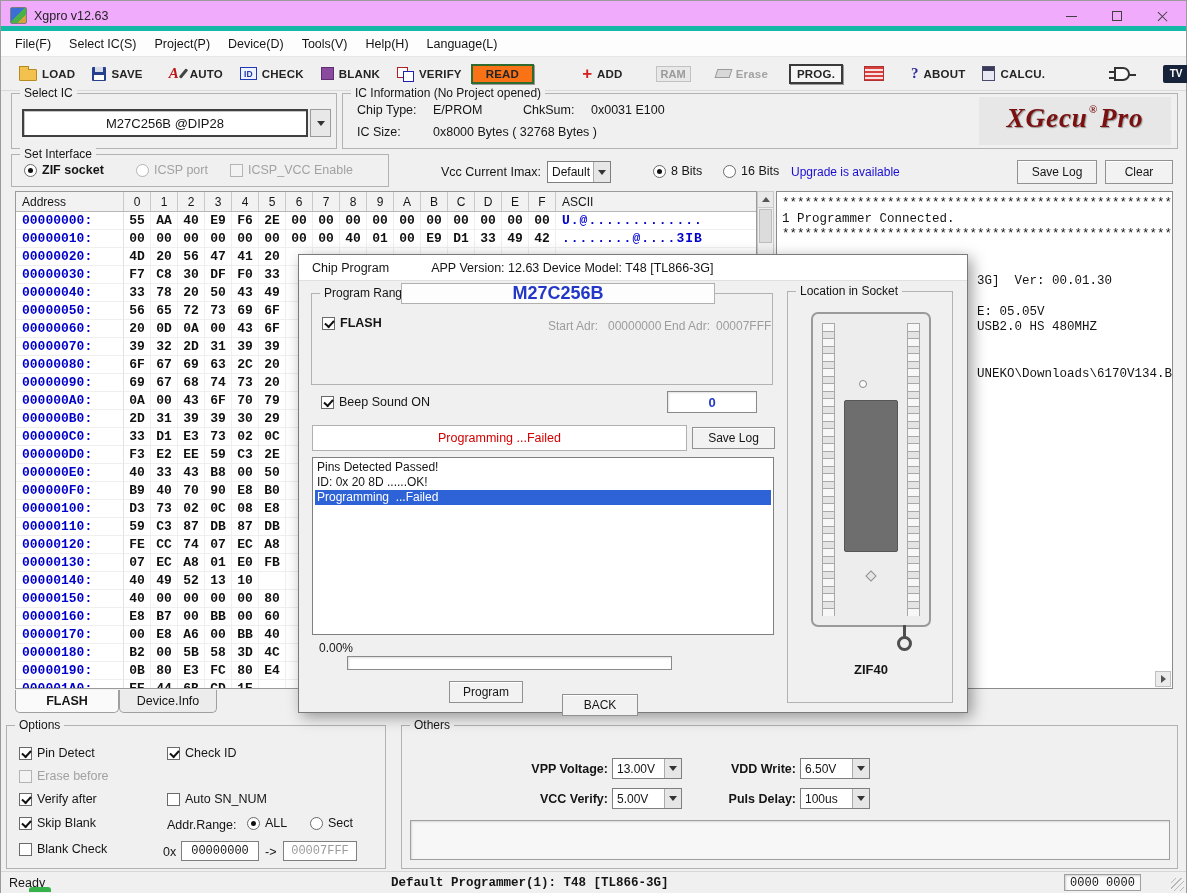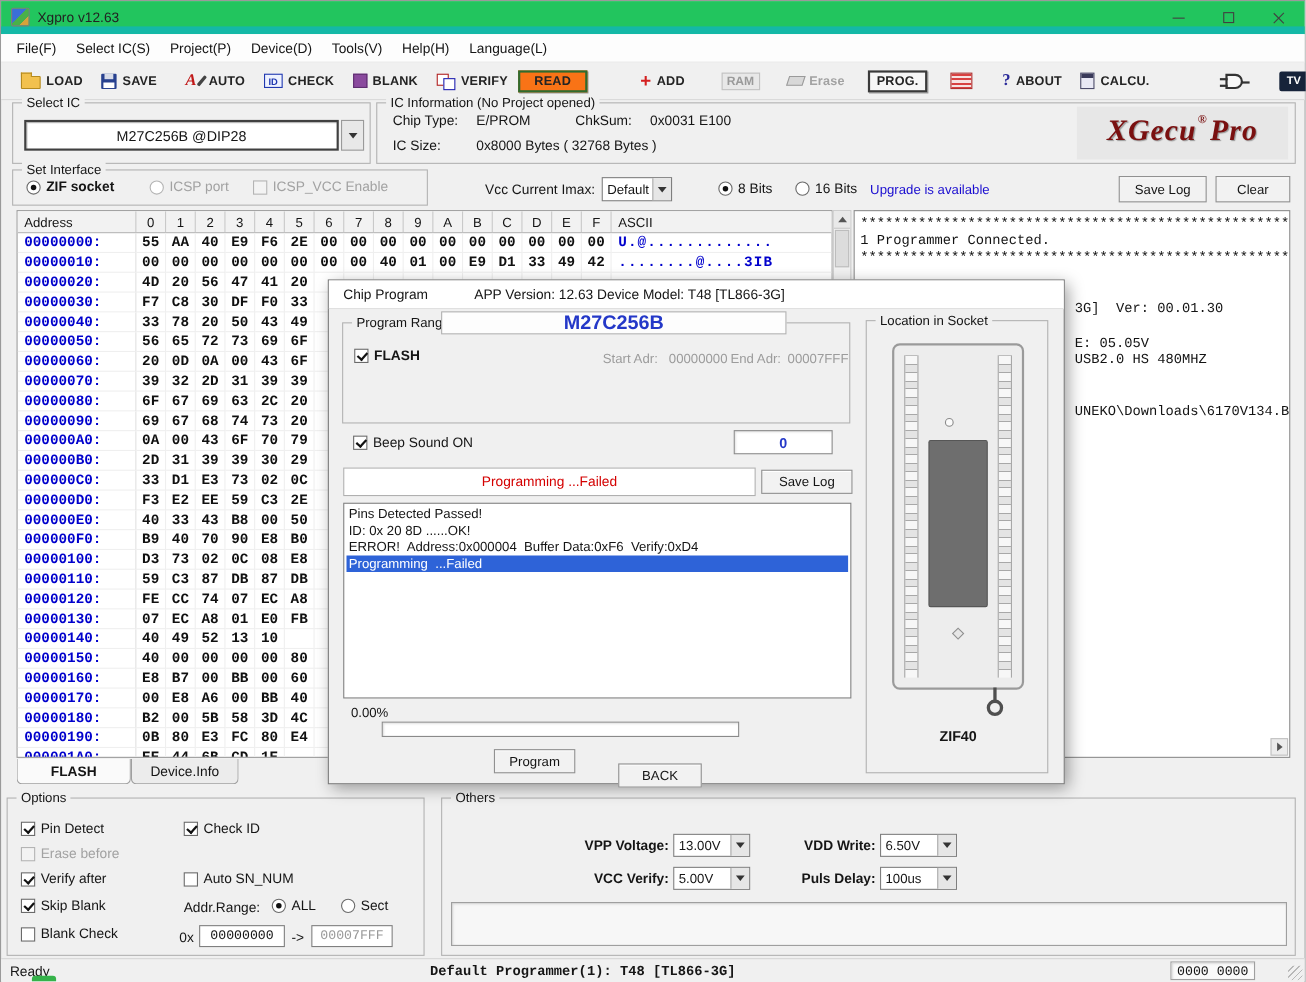--- a/index.html
+++ b/index.html
@@ -6,21 +6,21 @@
   :root{
     --hex-blue:#0000cc; --status-red:#d40000; --selection-blue:#2e63d8;
     --logo-red:#7a1010; --link-blue:#1a0dd0; --chip-blue:#2438c8;
   }
   html,body{ width:1187px; height:893px; }
   body{ font-family:"Liberation Sans", sans-serif; font-size:12.5px; color:#151515; background:#fff; position:relative; overflow:hidden; }
   #app{ position:absolute; inset:0; background:#f0f0f0; border:1px solid #9a9a9a; }
   .abs{ position:absolute; }
 
   
-  .titlebar{ background:#22c55e; border-bottom:7px solid #14b8a6; }
+  .titlebar{ background:#f0abfc; border-bottom:5px solid #14b8a6; }
   .app-icon{ width:17px; height:17px; border:1px solid #7d7d7d; border-radius:2px;
     background:linear-gradient(135deg,#3a6fd8 0 45%,#49b04a 45% 72%,#d8a23a 72%); display:inline-block; }
   .wtitle{ font-size:12.5px; color:#222; }
   .winctl{ display:flex; height:30px; }
   .wc{ width:46px; height:30px; display:flex; align-items:center; justify-content:center; }
   .g-min{ width:11px; height:1px; background:#404040; display:inline-block; }
   .g-max{ width:10px; height:10px; border:1px solid #404040; display:inline-block; }
   .g-close{ position:relative; width:12px; height:12px; display:inline-block; }
   .g-close::before,.g-close::after{ content:""; position:absolute; left:5px; top:0; width:1.4px; height:13px; background:#404040; }
   .g-close::before{ transform:rotate(45deg); } .g-close::after{ transform:rotate(-45deg); }
@@ -1051,21 +1051,20 @@
     <div class="abs status-strip" style="left:13px;top:170px;width:375px;height:26px">
       <span class="status-red">Programming  ...Failed</span>
     </div>
     <div class="abs btn" style="left:393px;top:172px;width:83px;height:22px">
       <span>Save Log</span>
     </div>
 
     <div class="abs dlog" style="left:13px;top:202px;width:462px;height:178px">
         <div class="dlog-line">Pins Detected Passed!</div>
         <div class="dlog-line">ID: 0x 20 8D ......OK!</div>
-        <div class="dlog-line">ERROR!  Address:0x000004  Buffer Data:0xF6  Verify:0xD4</div>
         <div class="dlog-line selected">Programming  ...Failed</div>
       </div>
 
     <span class="abs" style="left:20px;top:386px;font-size:12px">0.00%</span>
     <div class="abs progress" style="left:48px;top:401px;width:325px;height:14px"></div>
 
     <div class="abs btn" style="left:150px;top:426px;width:74px;height:22px">
       <span>Program</span>
     </div>
     <div class="abs btn" style="left:263px;top:439px;width:76px;height:22px">

